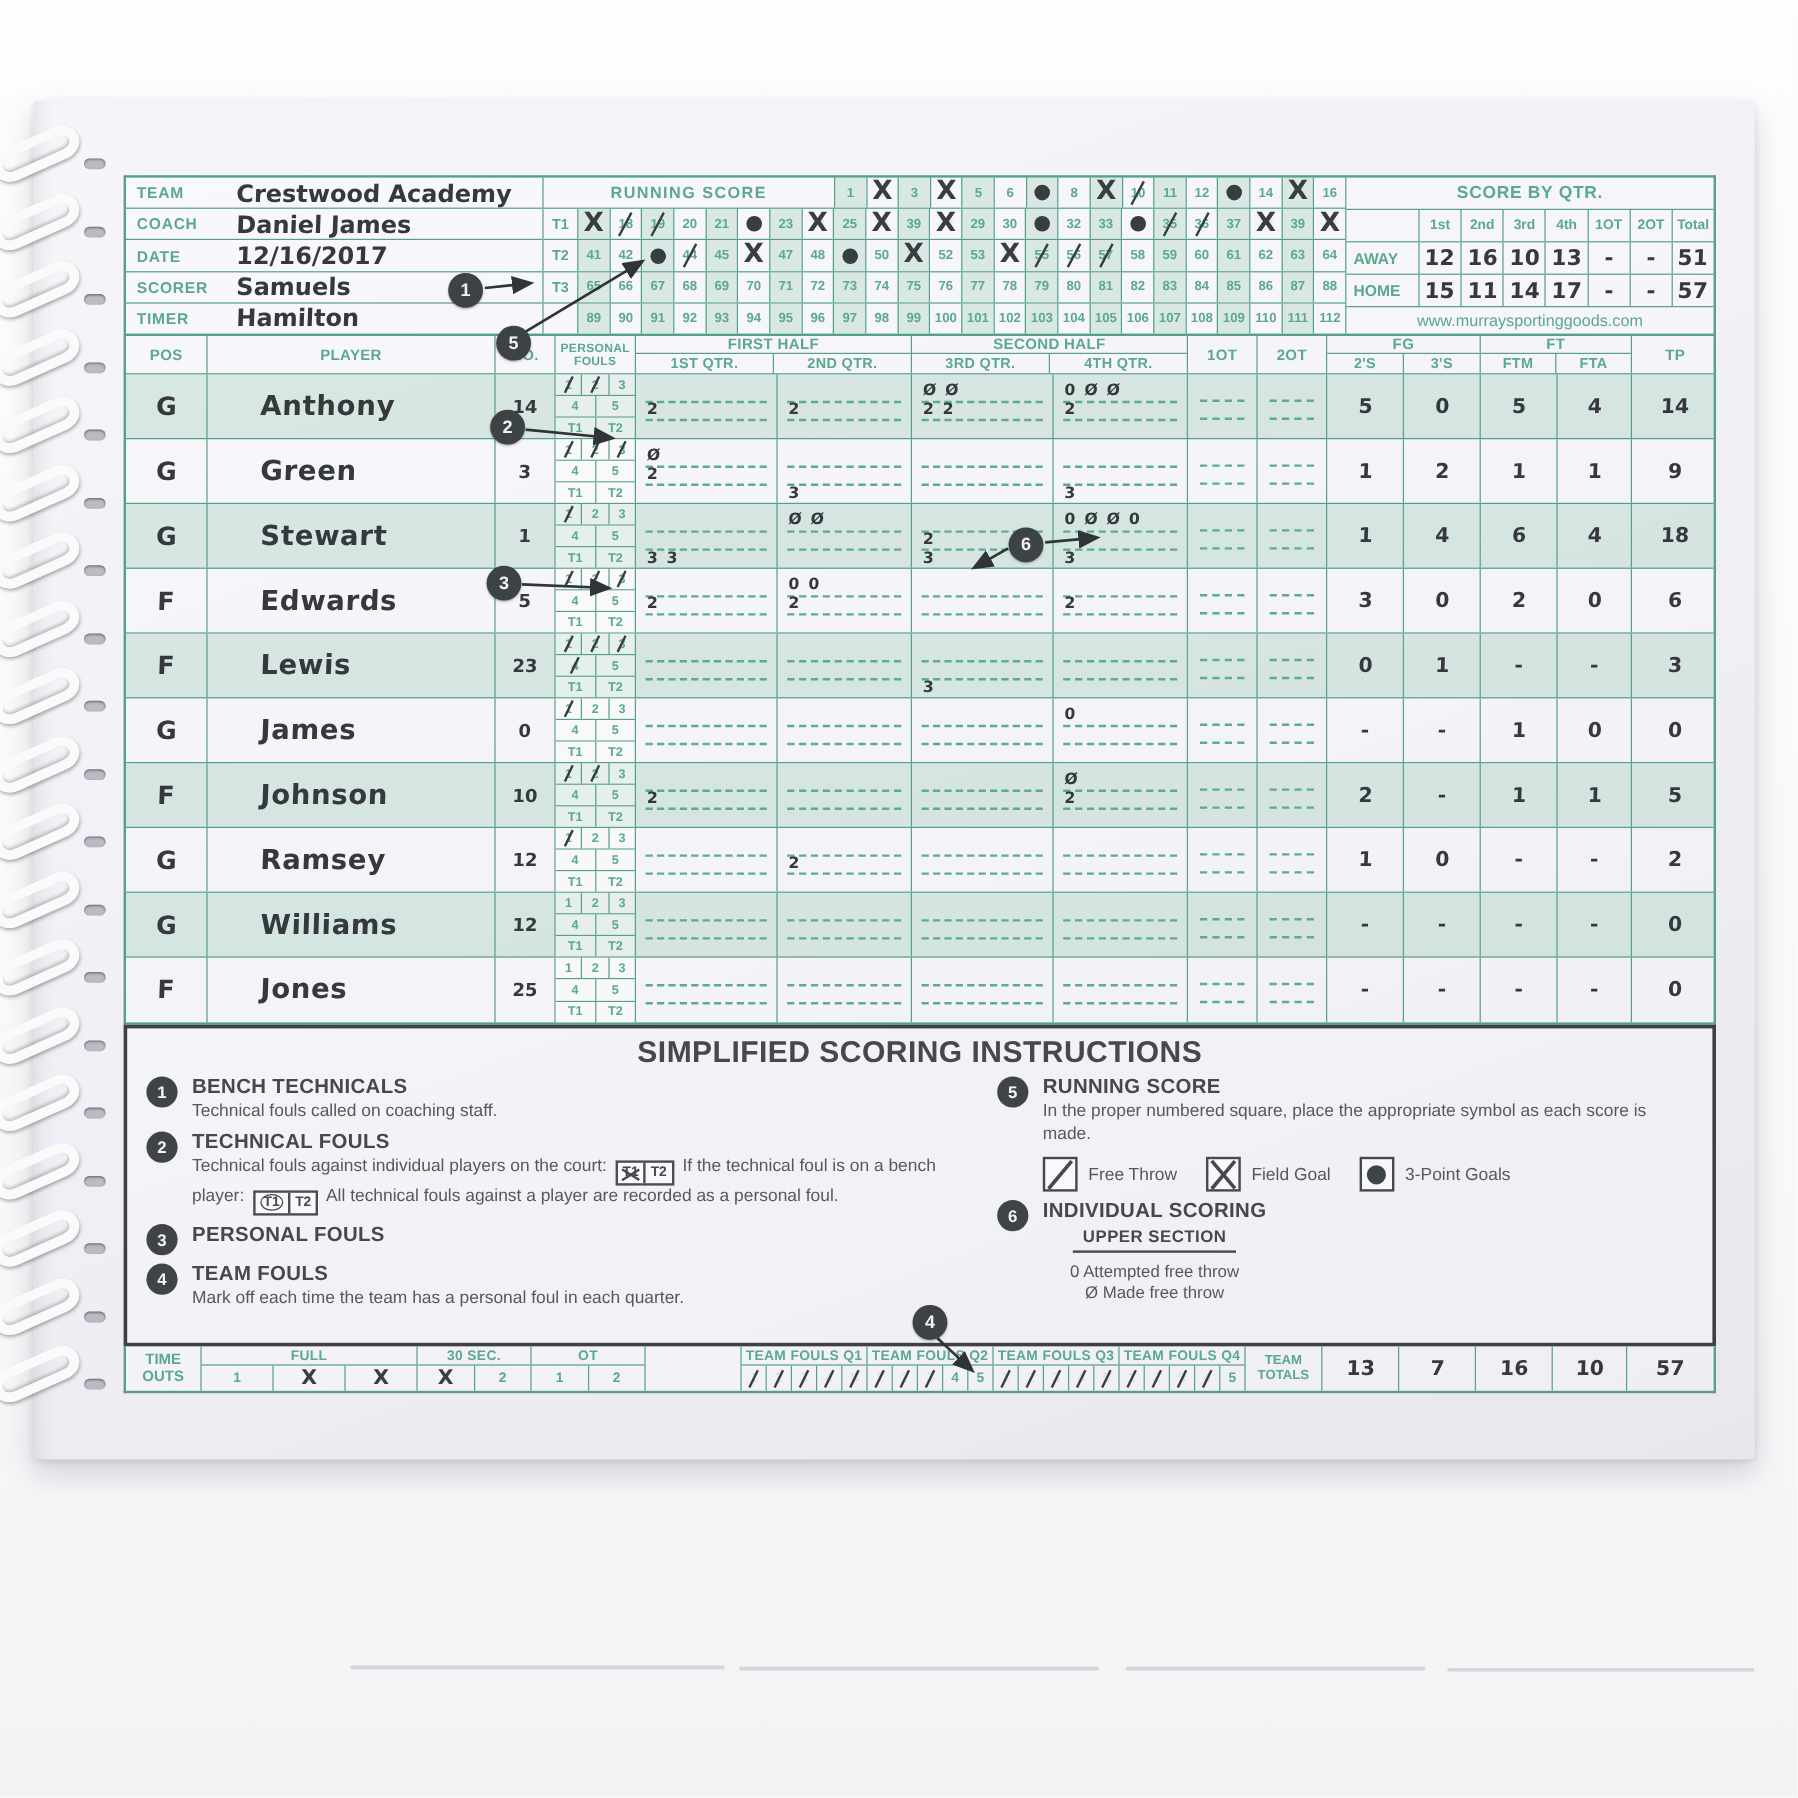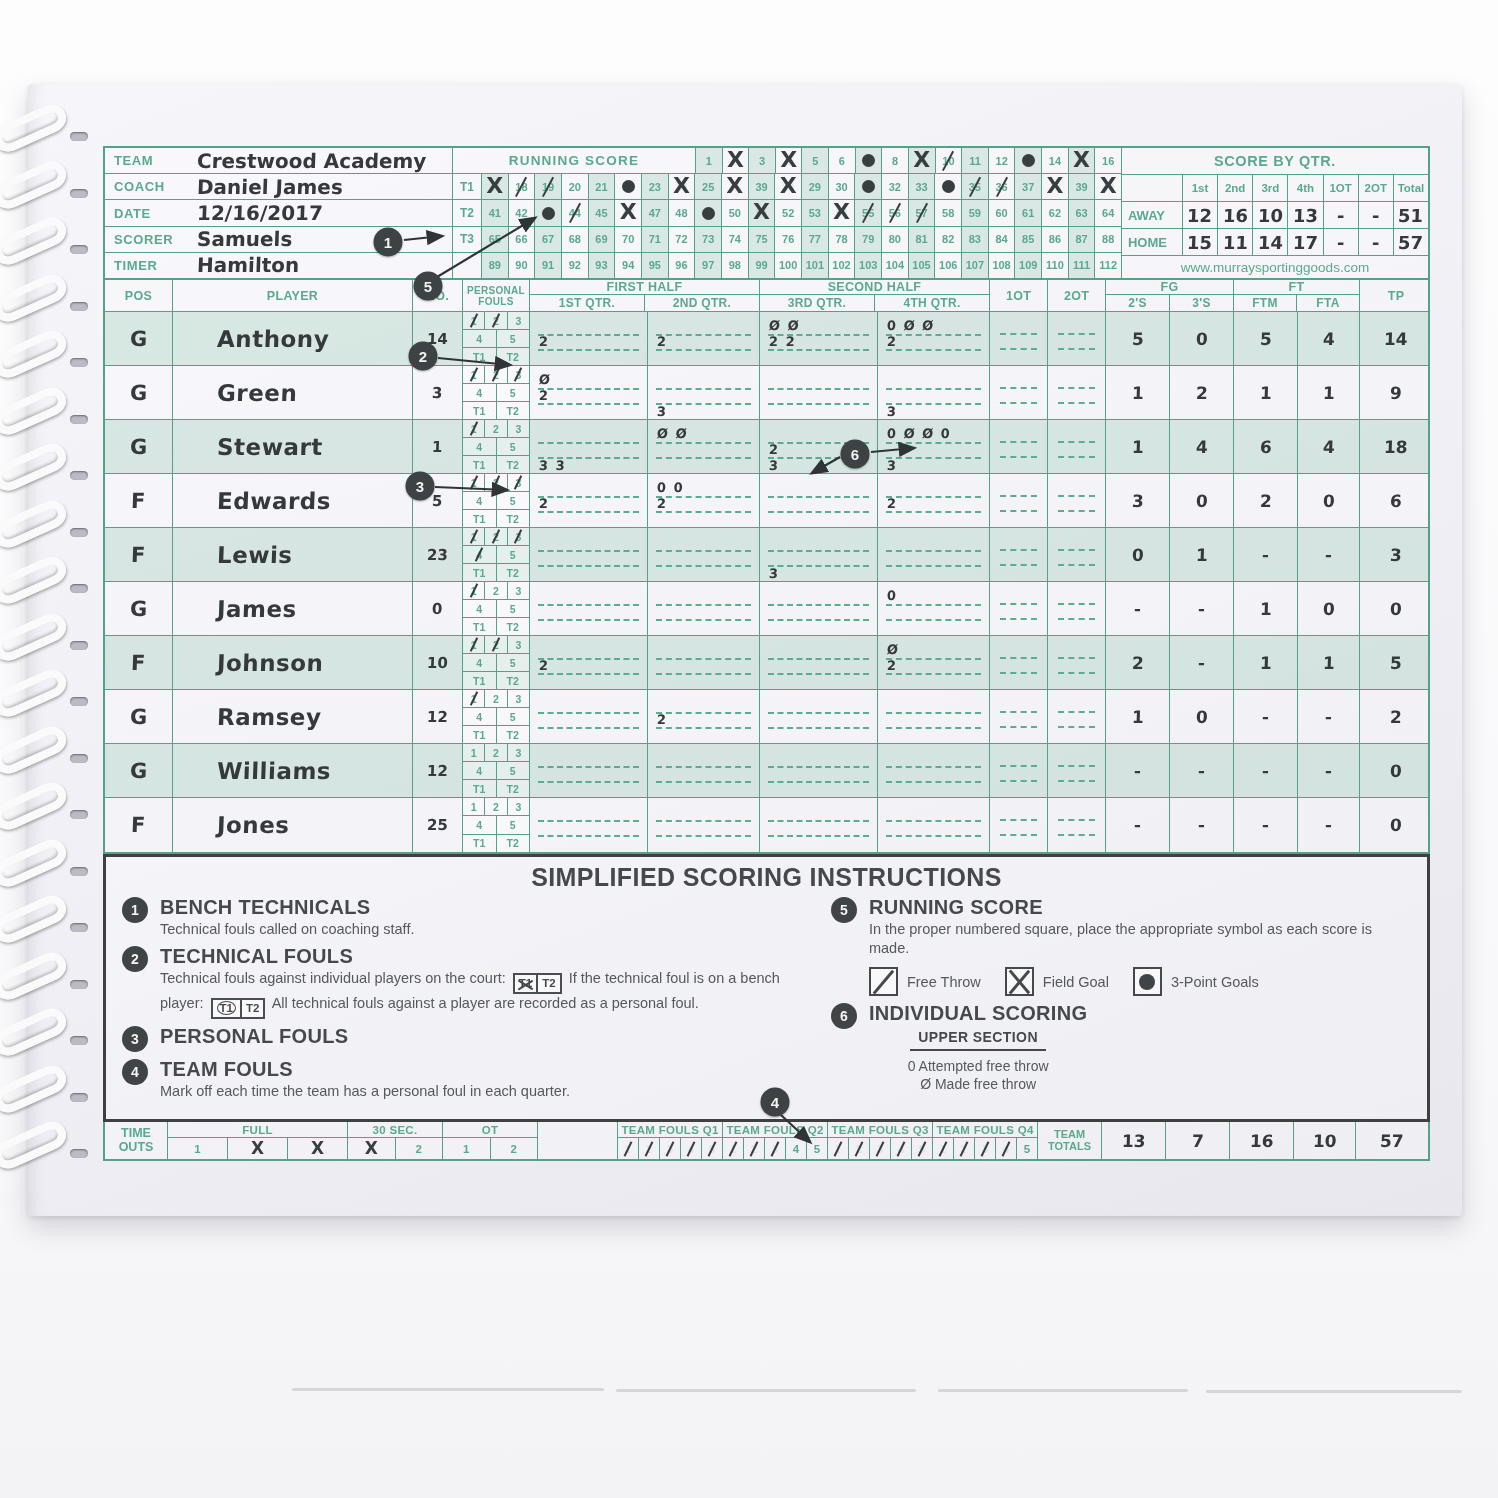--- a/index.html
+++ b/index.html
@@ -86,21 +86,21 @@
 
   
   .instructions{border:3px solid #3e4042;height:268px;padding:6px 16px 0;background:rgba(255,255,255,.28)}
   .ins-title{text-align:center;font-size:25px;font-weight:bold;color:#45494c;letter-spacing:.4px}
   .ins-cols{display:flex;margin-top:4px}
   .ins-left{width:55%;padding-right:20px}
   .ins-right{flex:1}
   .item{display:flex;margin-bottom:6px}
   .inum{width:26px;height:26px;border-radius:50%;background:#3f4446;color:#f4f4f4;font-weight:bold;font-size:14px;
         display:flex;align-items:center;justify-content:center;margin-right:12px;flex:none;margin-top:1px}
-  .iheading{font-size:20px;font-weight:bold;color:#45494c;letter-spacing:.3px;margin-bottom:1px}
+  .iheading{font-size:17px;font-weight:bold;color:#45494c;letter-spacing:.3px;margin-bottom:1px}
   .ibody{font-size:14.5px;color:#55595b;line-height:1.32}
   .tbox{display:inline-flex;border:2px solid #4a4e50;font-size:11.5px;font-weight:bold;color:#45494c;
         vertical-align:-4px;margin:0 3px;background:rgba(255,255,255,.5)}
   .tbox>span{padding:1px 4px;position:relative;display:inline-block}
   .tbox>span+span{border-left:2px solid #4a4e50}
   .crossed::before,.crossed::after{content:"";position:absolute;left:2px;right:2px;top:50%;height:2px;background:#45494c}
   .crossed::before{transform:rotate(32deg)}
   .crossed::after{transform:rotate(-32deg)}
   .circledT{border:1.6px solid #45494c;border-radius:50%;padding:0 2px}
   .legend{display:flex;align-items:center;margin-top:9px}

